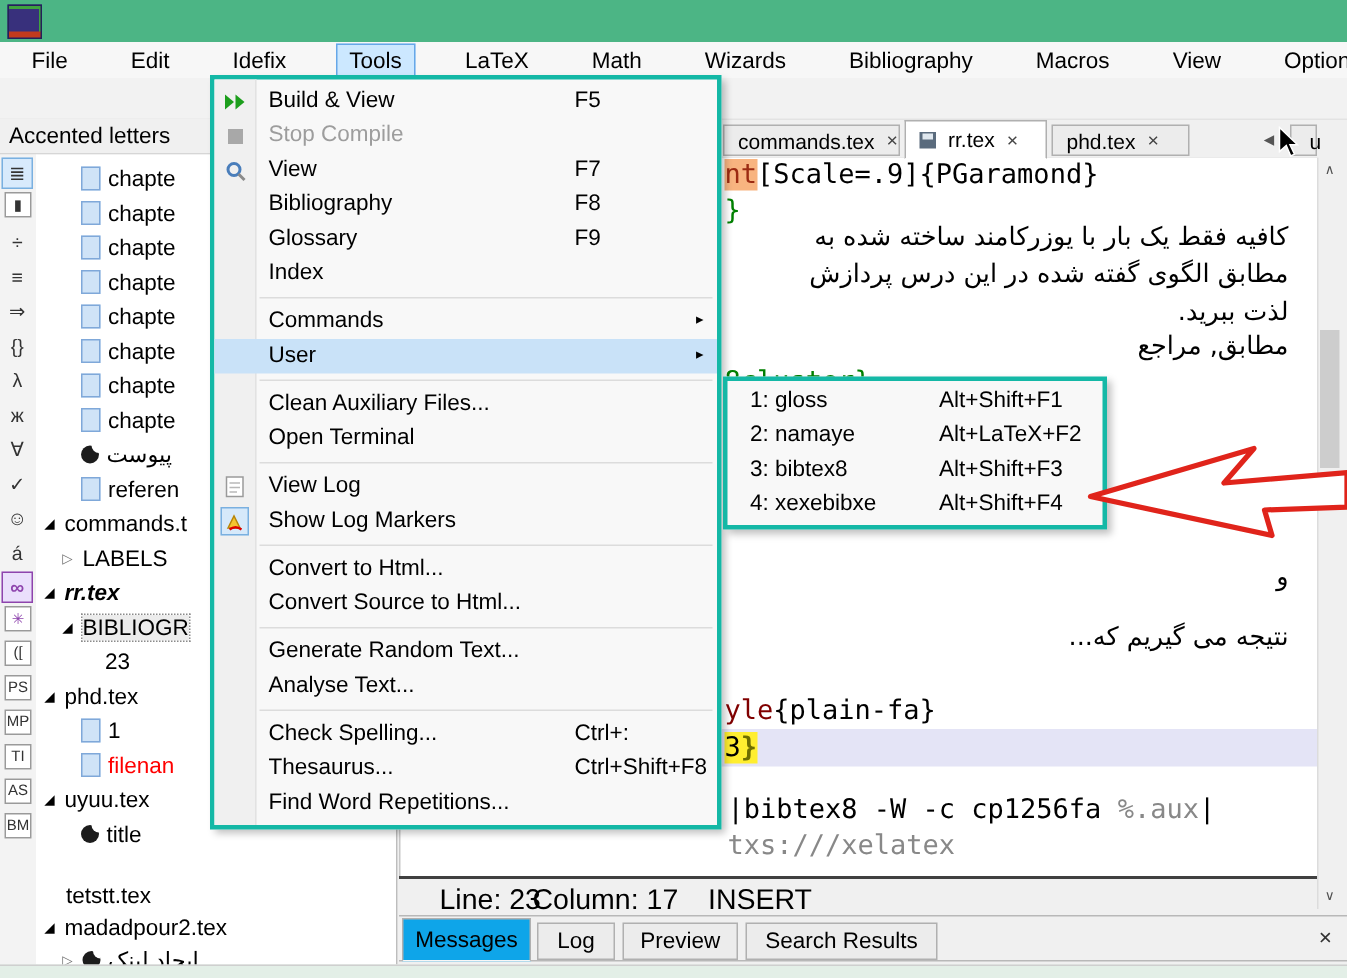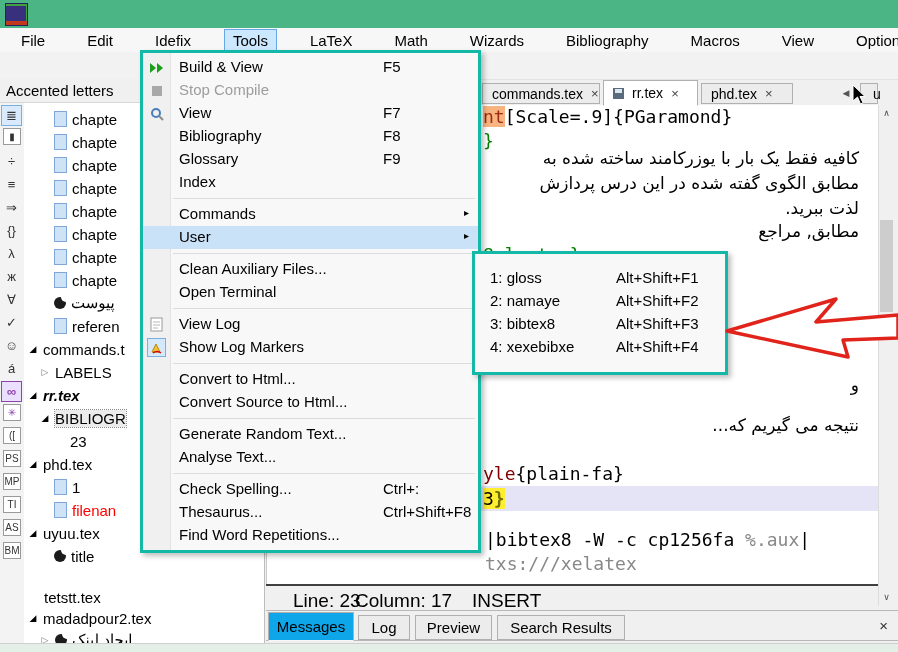--- a/index.html
+++ b/index.html
@@ -104,21 +104,21 @@
   #tools-menu::before{content:"";position:absolute;left:0;top:0;bottom:0;width:27px;background:#f0f0f0;border-right:1px solid #e2e2e2}
   .mi{position:relative;height:23px;font-size:15px}
   .mi-icon{position:absolute;left:4px;top:2px;width:19px;height:19px;display:flex;align-items:center;justify-content:center;box-sizing:border-box}
   .mi-icon.checked{border:1px solid #7ab0e0;background:#d6e9fa}
   .mi-label{position:absolute;left:36px;top:2px}
   .mi-shortcut{position:absolute;left:240px;top:2px}
   .mi-subarr{position:absolute;right:9px;top:4px;font-size:10px}
   .mi.disabled .mi-label{color:#9d9d9d}
   .mi.hl{background:#c9e2f8}
   .msep{height:1px;background:#dcdcdc;margin:4px 3px 4px 30px}
-  #user-menu{left:472px;top:251px;width:256px;z-index:11;padding:13px 0}
+  #user-menu{left:482px;top:251px;width:256px;z-index:11;padding:2px 0}
   .smi{position:relative;height:23px;font-size:15px}
   .smi-label{position:absolute;left:15px;top:2px}
   .smi-shortcut{position:absolute;left:141px;top:2px}
 
   .red-arrow{left:718px;top:288px;width:180px;height:76px;z-index:12}
   .mouse-cursor{left:852px;top:84px;width:14px;height:21px;z-index:13}
 </style>
 </head>
 <body>
 
@@ -448,21 +448,21 @@
   </div>
 </div>
 
 <div class="popup" id="user-menu">
   <div class="smi">
     <span class="smi-label">1: gloss</span>
     <span class="smi-shortcut">Alt+Shift+F1</span>
   </div>
   <div class="smi">
     <span class="smi-label">2: namaye</span>
-    <span class="smi-shortcut">Alt+Shift+F2</span>
+    <span class="smi-shortcut">Alt+LaTeX+F2</span>
   </div>
   <div class="smi">
     <span class="smi-label">3: bibtex8</span>
     <span class="smi-shortcut">Alt+Shift+F3</span>
   </div>
   <div class="smi">
     <span class="smi-label">4: xexebibxe</span>
     <span class="smi-shortcut">Alt+Shift+F4</span>
   </div>
 </div>

